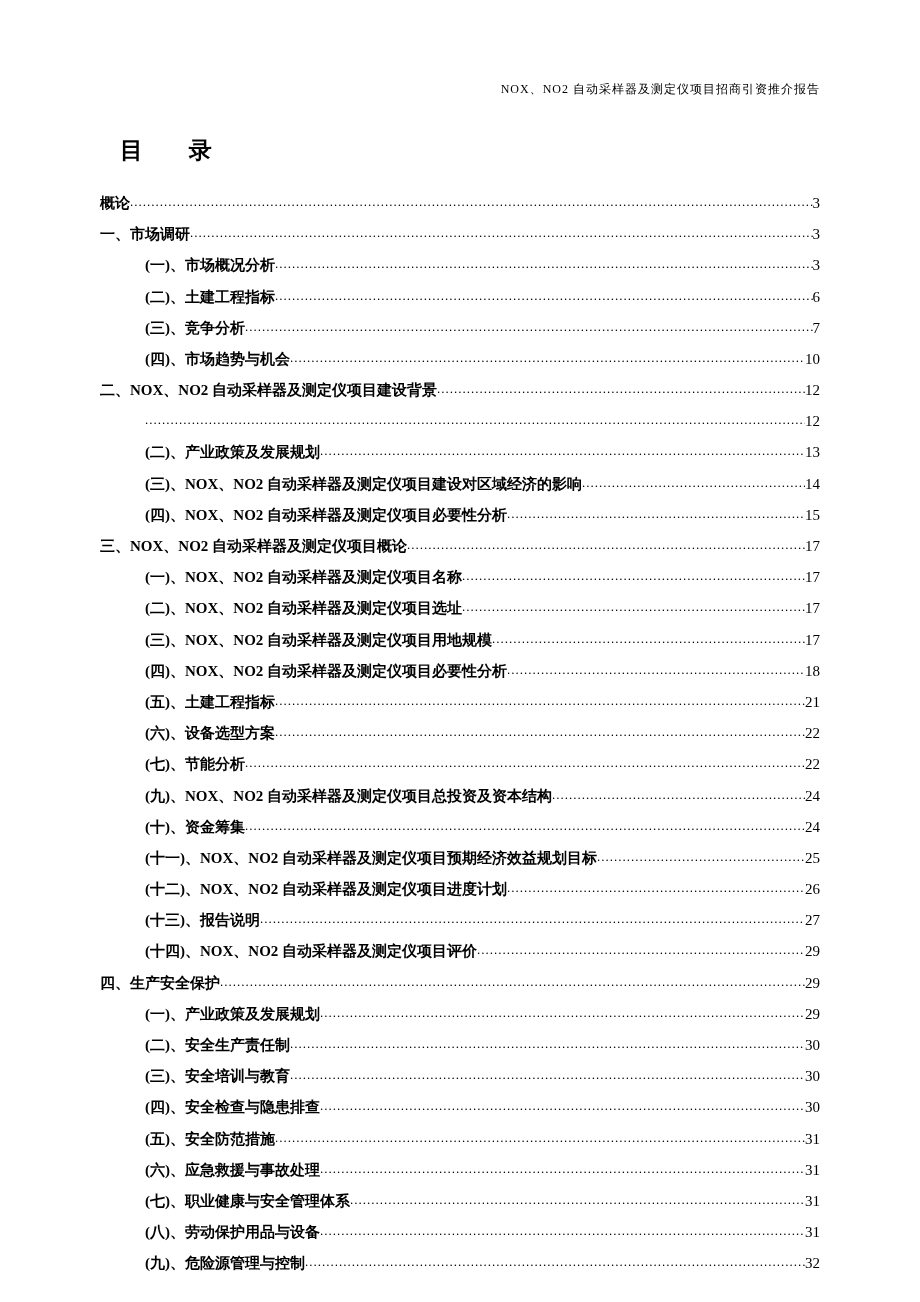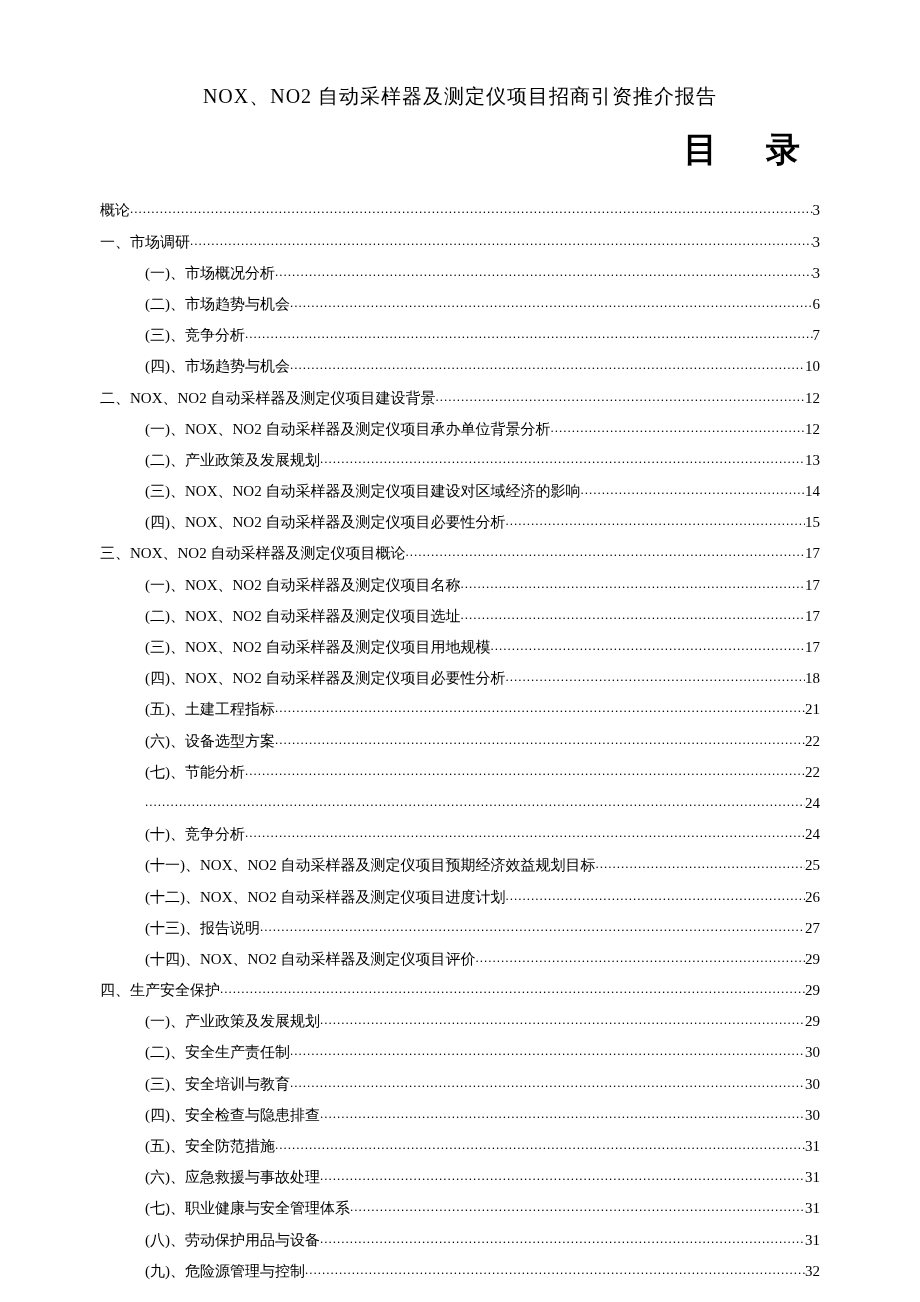--- a/index.html
+++ b/index.html
@@ -7,42 +7,42 @@
       font-family: "SimSun", "宋体", serif;
       background: #fff;
       width: 920px;
       height: 1302px;
       padding: 80px 100px 40px 100px;
       color: #000;
       font-size: 15px;
       line-height: 1.6;
     }
     .header-title {
-      text-align: center;
-      font-size: 20px;
-      margin-bottom: 11px;
+      text-align: right;
+      font-size: 12px;
+      margin-bottom: 34px;
       letter-spacing: 1px;
     }
     .main-title {
-      text-align: right;
-      font-size: 34px;
+      text-align: left;
+      font-size: 23px;
       font-weight: bold;
       letter-spacing: 20px;
       margin-bottom: 18px;
       padding-left: 20px;
     }
     .toc-row {
       display: flex;
       align-items: baseline;
       line-height: 2.08;
       white-space: nowrap;
     }
     .toc-row.indent-0 { padding-left: 0; }
     .toc-row.indent-1 { padding-left: 45px; text-align: right; }
-    .toc-label { flex-shrink: 0; }
+    .toc-label { flex-shrink: 0; font-weight: bold; }
     .toc-leader {
       flex: 1;
       overflow: hidden;
       letter-spacing: 1px;
       font-size: 13px;
       position: relative;
       top: -2px;
     }
     .toc-leader::after {
       content: "....................................................................................................................................................................................................";
@@ -65,41 +65,40 @@
       <span class="toc-label">一、市场调研</span>
       <span class="toc-leader"></span>
       <span class="toc-page">3</span>
     </div>
     <div class="toc-row indent-1">
       <span class="toc-label">(一)、市场概况分析</span>
       <span class="toc-leader"></span>
       <span class="toc-page">3</span>
     </div>
     <div class="toc-row indent-1">
-      <span class="toc-label">(二)、市场趋势与机会</span>
+      <span class="toc-label">(二)、土建工程指标</span>
       <span class="toc-leader"></span>
       <span class="toc-page">6</span>
     </div>
     <div class="toc-row indent-1">
       <span class="toc-label">(三)、竞争分析</span>
       <span class="toc-leader"></span>
       <span class="toc-page">7</span>
     </div>
     <div class="toc-row indent-1">
       <span class="toc-label">(四)、市场趋势与机会</span>
       <span class="toc-leader"></span>
       <span class="toc-page">10</span>
     </div>
     <div class="toc-row indent-0">
       <span class="toc-label">二、NOX、NO2 自动采样器及测定仪项目建设背景</span>
       <span class="toc-leader"></span>
       <span class="toc-page">12</span>
     </div>
     <div class="toc-row indent-1">
-      <span class="toc-label">(一)、NOX、NO2 自动采样器及测定仪项目承办单位背景分析</span>
       <span class="toc-leader"></span>
       <span class="toc-page">12</span>
     </div>
     <div class="toc-row indent-1">
       <span class="toc-label">(二)、产业政策及发展规划</span>
       <span class="toc-leader"></span>
       <span class="toc-page">13</span>
     </div>
     <div class="toc-row indent-1">
       <span class="toc-label">(三)、NOX、NO2 自动采样器及测定仪项目建设对区域经济的影响</span>
@@ -145,25 +144,26 @@
       <span class="toc-label">(六)、设备选型方案</span>
       <span class="toc-leader"></span>
       <span class="toc-page">22</span>
     </div>
     <div class="toc-row indent-1">
       <span class="toc-label">(七)、节能分析</span>
       <span class="toc-leader"></span>
       <span class="toc-page">22</span>
     </div>
     <div class="toc-row indent-1">
+      <span class="toc-label">(九)、NOX、NO2 自动采样器及测定仪项目总投资及资本结构</span>
       <span class="toc-leader"></span>
       <span class="toc-page">24</span>
     </div>
     <div class="toc-row indent-1">
-      <span class="toc-label">(十)、竞争分析</span>
+      <span class="toc-label">(十)、资金筹集</span>
       <span class="toc-leader"></span>
       <span class="toc-page">24</span>
     </div>
     <div class="toc-row indent-1">
       <span class="toc-label">(十一)、NOX、NO2 自动采样器及测定仪项目预期经济效益规划目标</span>
       <span class="toc-leader"></span>
       <span class="toc-page">25</span>
     </div>
     <div class="toc-row indent-1">
       <span class="toc-label">(十二)、NOX、NO2 自动采样器及测定仪项目进度计划</span>

